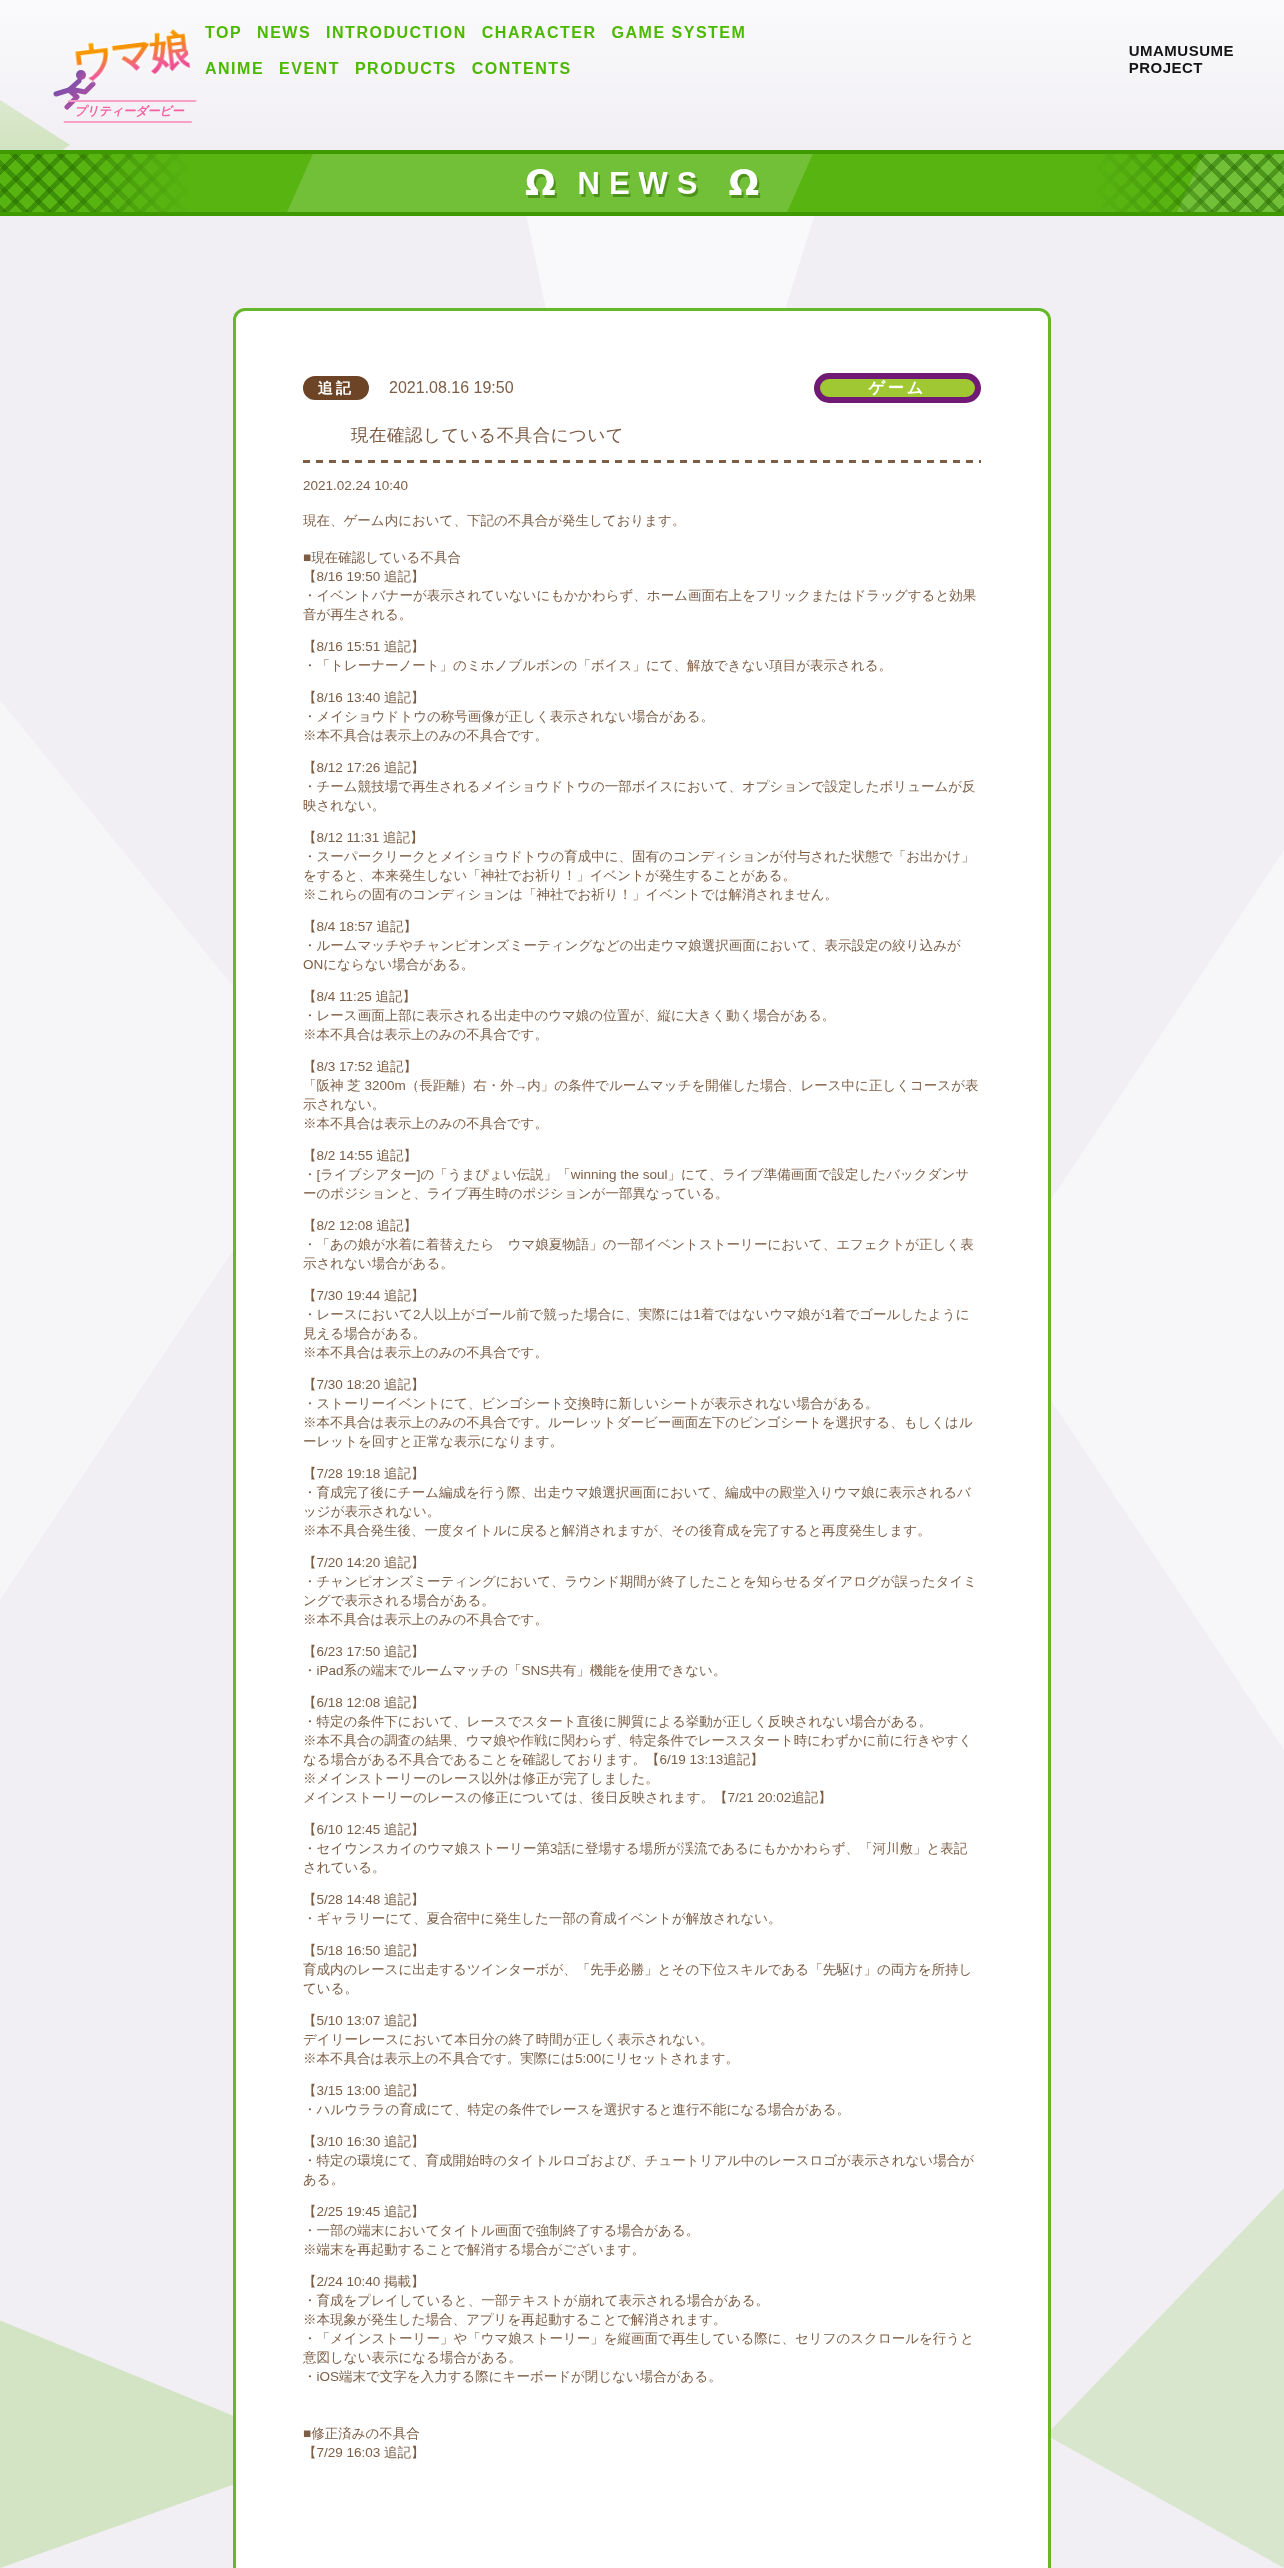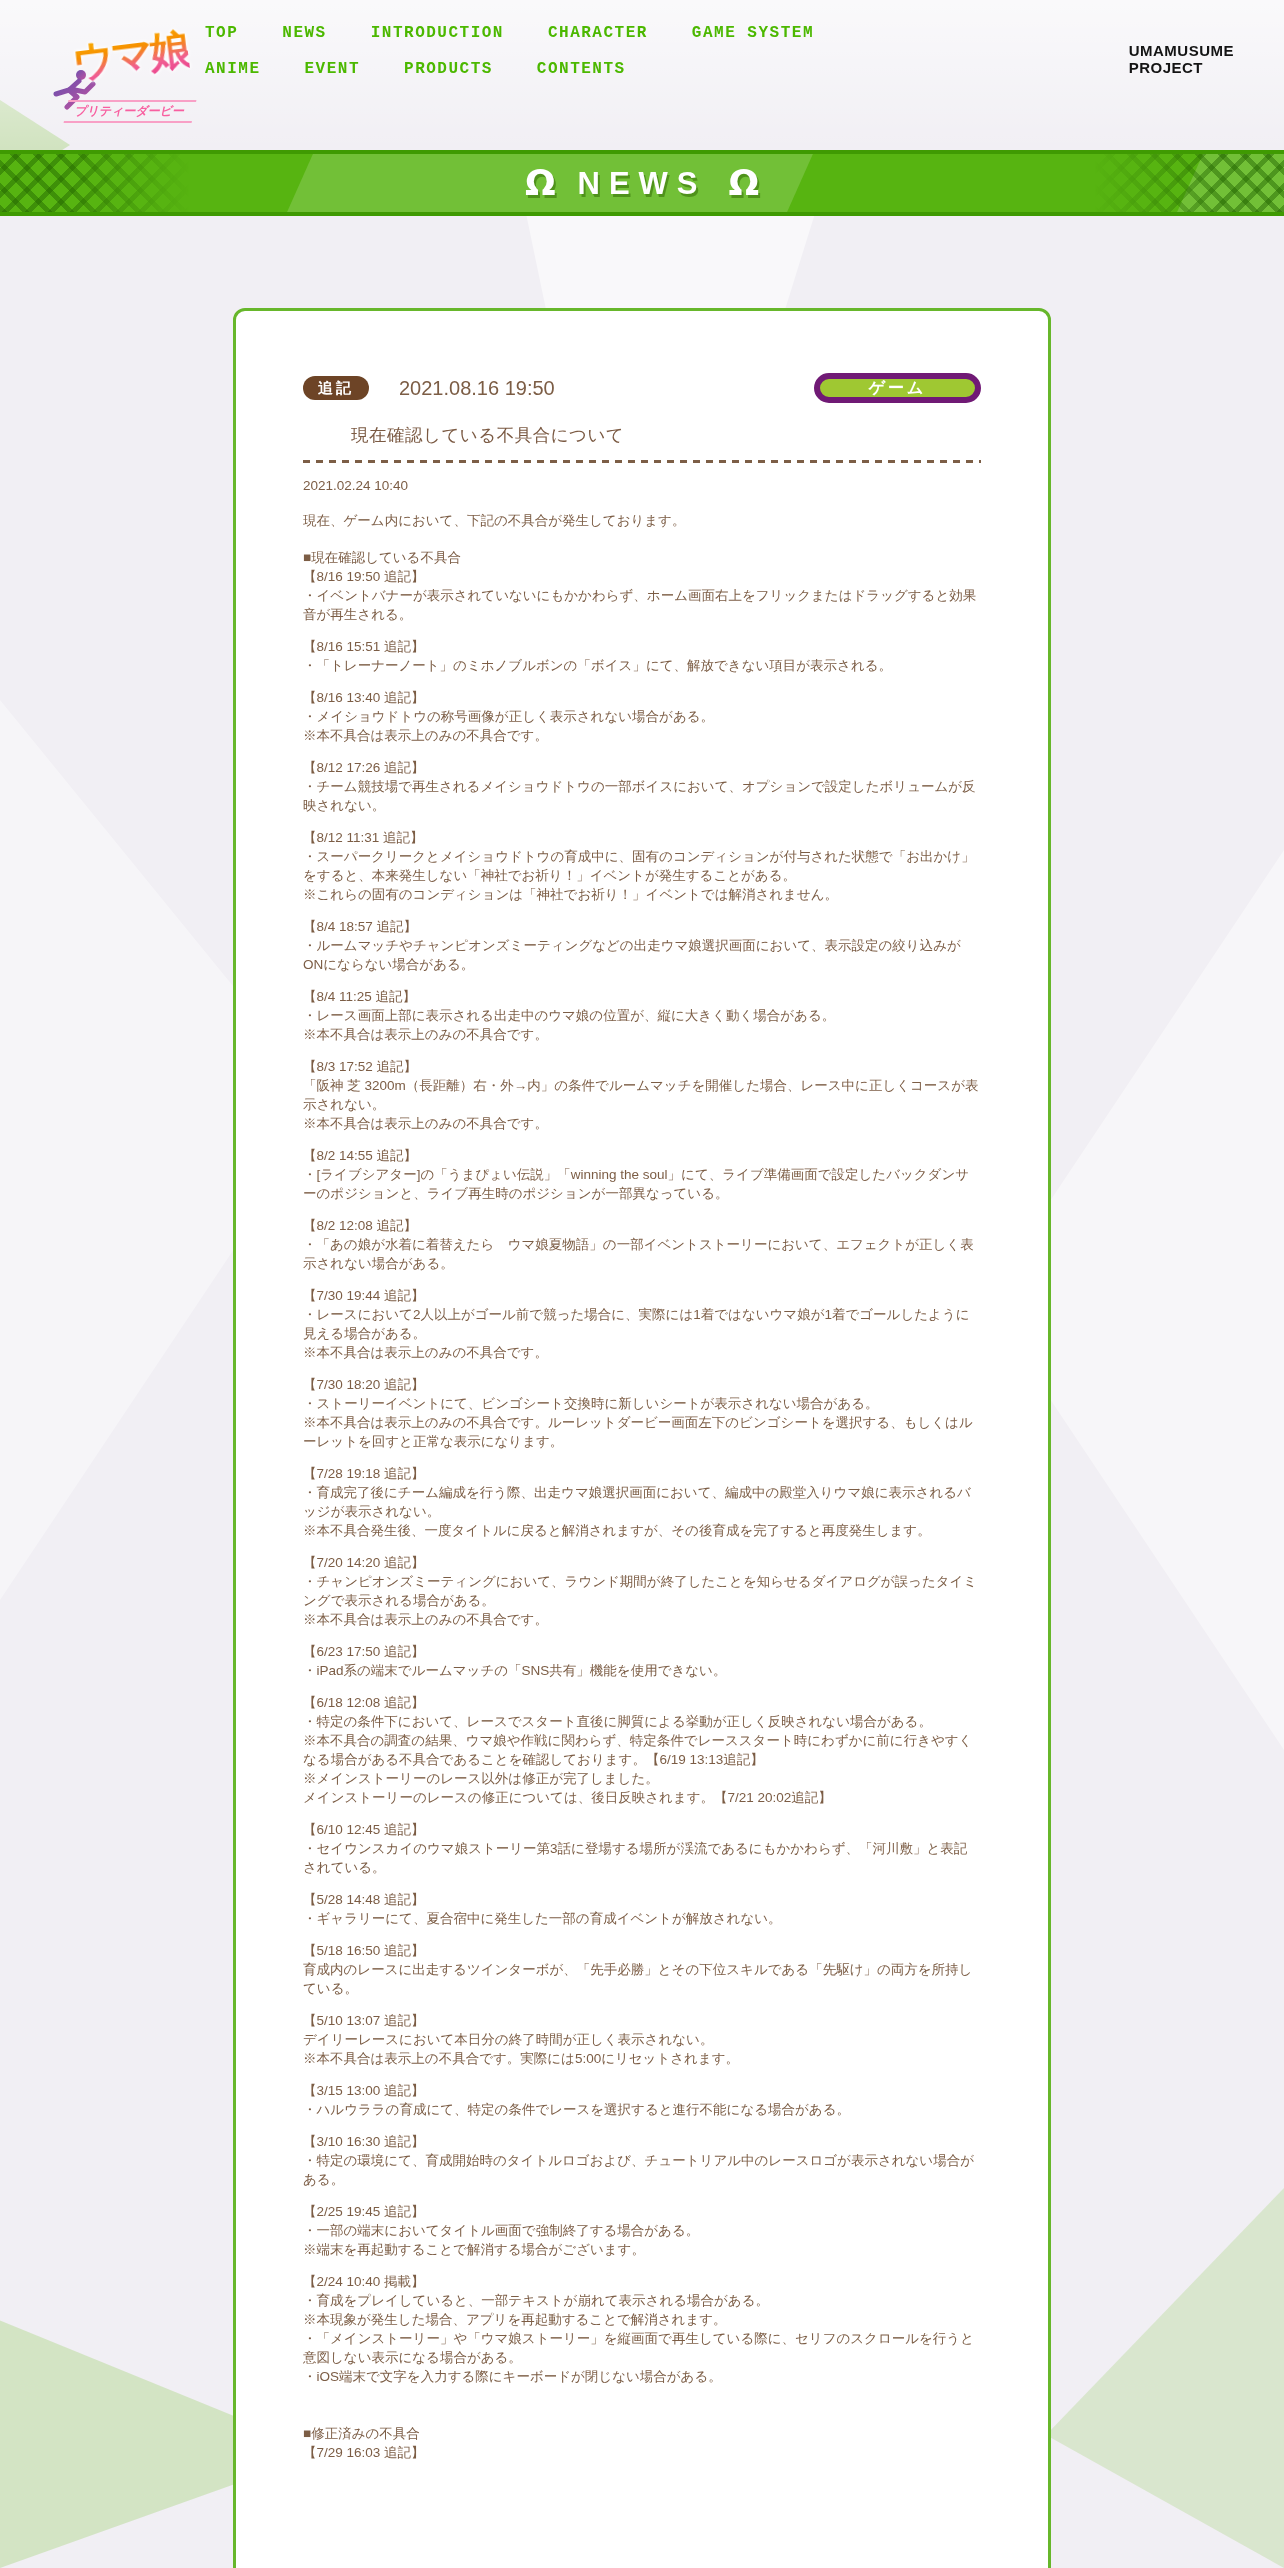--- a/index.html
+++ b/index.html
@@ -34,21 +34,21 @@
   .logo-main { position:absolute; left:22px; top:14px;
     font-size:42px; font-weight:bold; letter-spacing:-4px; transform:rotate(-7deg);
     background:linear-gradient(175deg,#f9b303 10%,#f68f00 38%,#f05e92 68%,#e93d8d 92%);
     -webkit-background-clip:text; background-clip:text; color:transparent;
     filter:drop-shadow(0 0 1.5px #fff) drop-shadow(0 0 1.5px #fff); }
   .logo-runner { position:absolute; left:0; top:52px; }
   .logo-sub { position:absolute; left:16px; top:86px; width:128px; text-align:center;
     font-size:12px; font-weight:bold; color:#f85fa0; transform:skewX(-12deg);
     border-top:2px solid #f8a0c6; border-bottom:2px solid #f8a0c6; padding:1px 0; white-space:nowrap; }
   .main-nav { position:absolute; left:205px; top:24px; display:flex; flex-direction:column; gap:18px; }
-  .nav-row { display:flex; gap:44px;font-family:Liberation Mono, monospace; }
+  .nav-row { display:flex; gap:15px; }
   .nav-link { font-size:16px; font-weight:bold; letter-spacing:1.5px;
     color:var(--accent_green,#4cb800); text-decoration:none; cursor:pointer; white-space:nowrap; }
   .project-logo { position:absolute; right:50px; top:42px; text-align:left;
     font-size:15px; font-weight:bold; letter-spacing:.5px; line-height:1.15; color:#141414; cursor:pointer; }
   
   .news-banner { position:absolute; left:0; top:150px; width:100%; height:66px; z-index:2;
     background:var(--banner_green,#57b411);
     border-top:4px solid #3f9a02; border-bottom:4px solid #3f9a02;
     display:flex; align-items:center; justify-content:center; overflow:hidden; }
   .banner-band { position:absolute; top:0; height:100%; background:rgba(255,255,255,.16); }
@@ -66,21 +66,21 @@
     color:#fff; text-shadow:2px 3px 0 rgba(44,100,0,.5); }
   .horseshoe { font-family:"DejaVu Sans", sans-serif; font-size:36px; font-weight:bold; line-height:1; }
   .banner-title { font-size:31px; font-weight:bold; letter-spacing:9px; line-height:1; }
   
   .card { position:absolute; left:233px; top:308px; width:818px; min-height:2400px; z-index:1;
     background:#fff; border:3px solid #67b72b; border-radius:12px;
     padding:62px 67px 60px; }
   .meta-row { display:flex; align-items:center; }
   .tag-badge { background:var(--tag_brown,#6d4426); color:#fff; font-size:15px; font-weight:bold;
     letter-spacing:3px; padding:4px 15px 5px; border-radius:14px; line-height:1; }
-  .updated-date { margin-left:30px; font-size:20px; color:var(--text_brown,#7c5d45); }
+  .updated-date { margin-left:20px; font-size:16px; color:var(--text_brown,#7c5d45); }
   .category-badge { margin-left:auto; width:167px; height:30px; border-radius:15px;
     background:var(--category_green,#9fc832); border:6px solid #701a75;
     color:#fff; font-size:16px; font-weight:bold; letter-spacing:3px;
     display:flex; align-items:center; justify-content:center; line-height:1; }
   .article-title { margin-top:20px; font-size:17.5px; font-weight:500; color:#7b5a43; letter-spacing:.5px;margin-left:48px; }
   .dashed-divider { margin-top:13px; height:3px; width:100%;
     background:repeating-linear-gradient(90deg,#7c5e46 0 7px,transparent 7px 13px); }
   .posted-date { margin-top:13px; font-size:13.5px; }
   .article-body { font-size:13.5px; line-height:19px; }
   .article-intro { margin-top:16px; }

